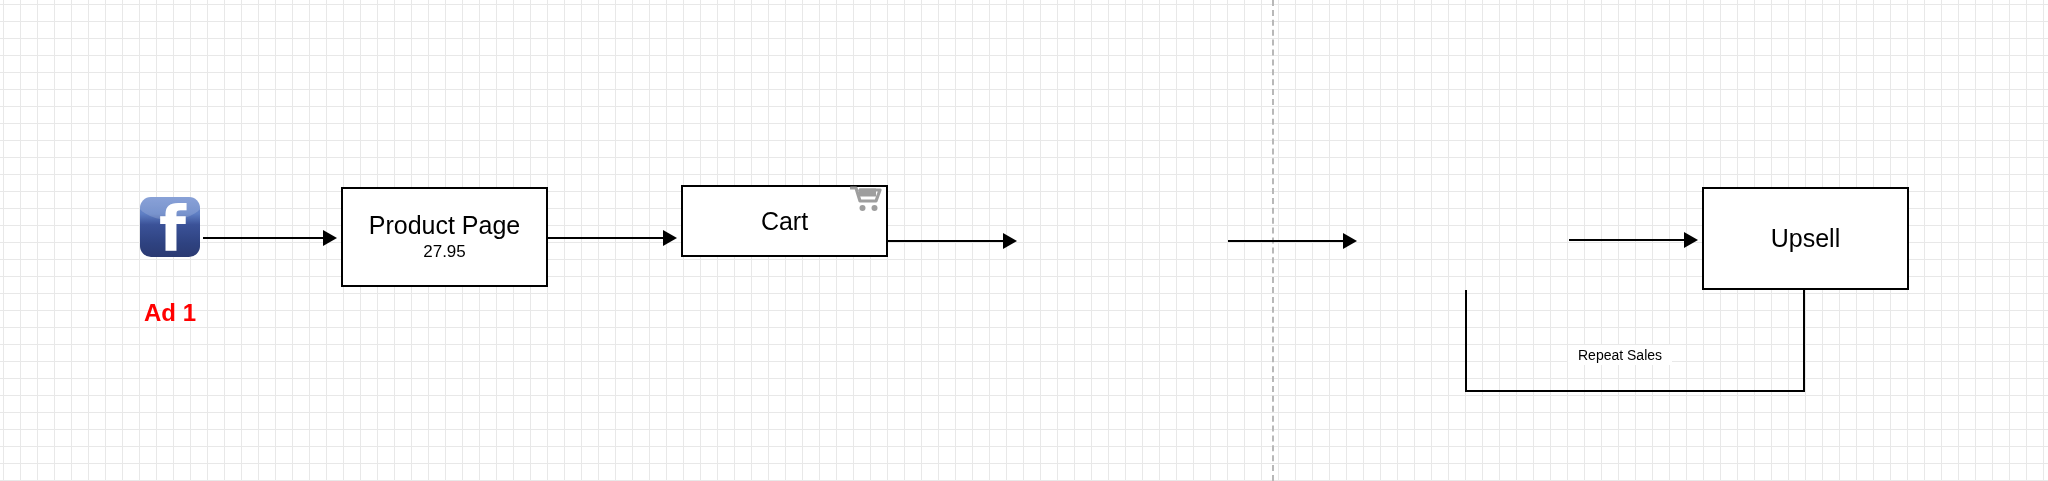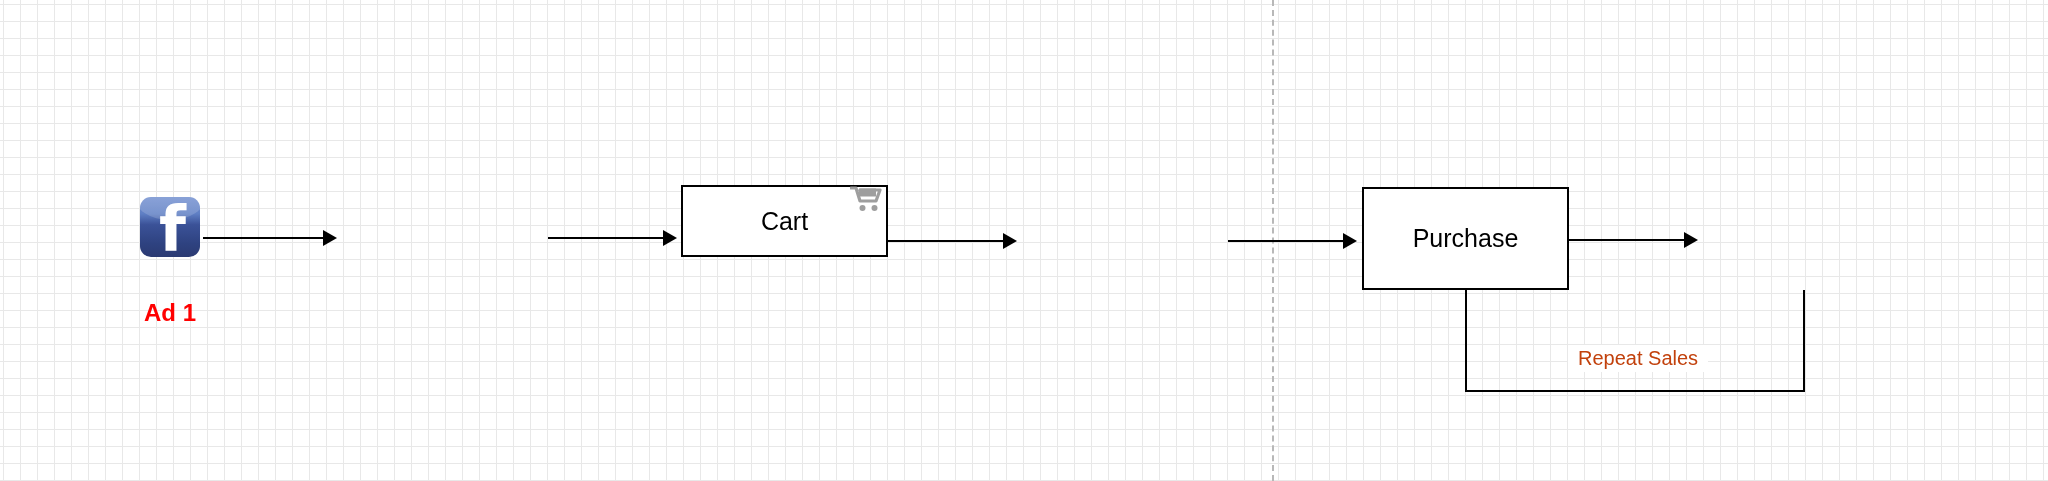--- a/index.html
+++ b/index.html
@@ -77,22 +77,22 @@
     border-top: 8px solid transparent;
     border-bottom: 8px solid transparent;
     border-left: 14px solid #000000;
   }
 
   
   .loop-label {
     position: absolute;
     background: #ffffff;
     padding: 2px 10px;
-    font-size: 20px;
-    color: #c2410c;
+    font-size: 14px;
+    color: #000000;
     white-space: nowrap;
   }
 
   
   .fb-icon {
     position: absolute;
     width: 60px;
     height: 60px;
     border-radius: 11px;
     background: linear-gradient(to bottom, #7390d0 0%, #5f7fc4 28%, #3b5298 46%, #2e4280 78%, #2b3a72 100%);
@@ -147,20 +147,24 @@
 
   <div class="fb-icon" style="left:140px; top:197px;">
     <div class="gloss"></div>
     <div class="f-glyph">f</div>
   </div>
   <div class="source-label" style="left:130px; top:299px; width:80px;">Ad 1</div>
 
   <div class="edge-line edge-h" style="left:203px; top:237px; width:120px;"></div>
   <div class="arrowhead" style="left:323px; top:230px;"></div>
 
+  <div class="node" style="left:341px; top:187px; width:207px; height:100px;">
+    <div class="node-label">Product Page</div>
+    <div class="node-sub">27.95</div>
+  </div>
 
   <div class="edge-line edge-h" style="left:548px; top:237px; width:115px;"></div>
   <div class="arrowhead" style="left:663px; top:230px;"></div>
 
   <div class="node" style="left:681px; top:185px; width:207px; height:72px;">
     <div class="node-label">Cart</div>
   </div>
 
   <div class="cart-icon" style="left:850px; top:184px;">
     <svg viewBox="0 0 34 30" width="34" height="30" aria-hidden="true">
@@ -171,27 +175,27 @@
     </svg>
   </div>
 
   <div class="edge-line edge-h" style="left:888px; top:240px; width:115px;"></div>
   <div class="arrowhead" style="left:1003px; top:233px;"></div>
 
 
   <div class="edge-line edge-h" style="left:1228px; top:240px; width:115px;"></div>
   <div class="arrowhead" style="left:1343px; top:233px;"></div>
 
-  <div class="node" style="left:1362px; top:187px; width:207px; height:103px;">
-    <div class="node-label">Purchase</div>
-  </div>
 
   <div class="edge-line edge-h" style="left:1569px; top:239px; width:115px;"></div>
   <div class="arrowhead" style="left:1684px; top:232px;"></div>
 
+  <div class="node" style="left:1702px; top:187px; width:207px; height:103px;">
+    <div class="node-label">Upsell</div>
+  </div>
 
   <div class="edge-line edge-v" style="left:1465px; top:290px; width:2px; height:102px;"></div>
 
   <div class="edge-line edge-h" style="left:1465px; top:390px; width:340px;"></div>
 
   <div class="edge-line edge-v" style="left:1803px; top:290px; width:2px; height:102px;"></div>
 
   <div class="loop-label" style="left:1568px; top:345px;">Repeat Sales</div>
 
 </div>

